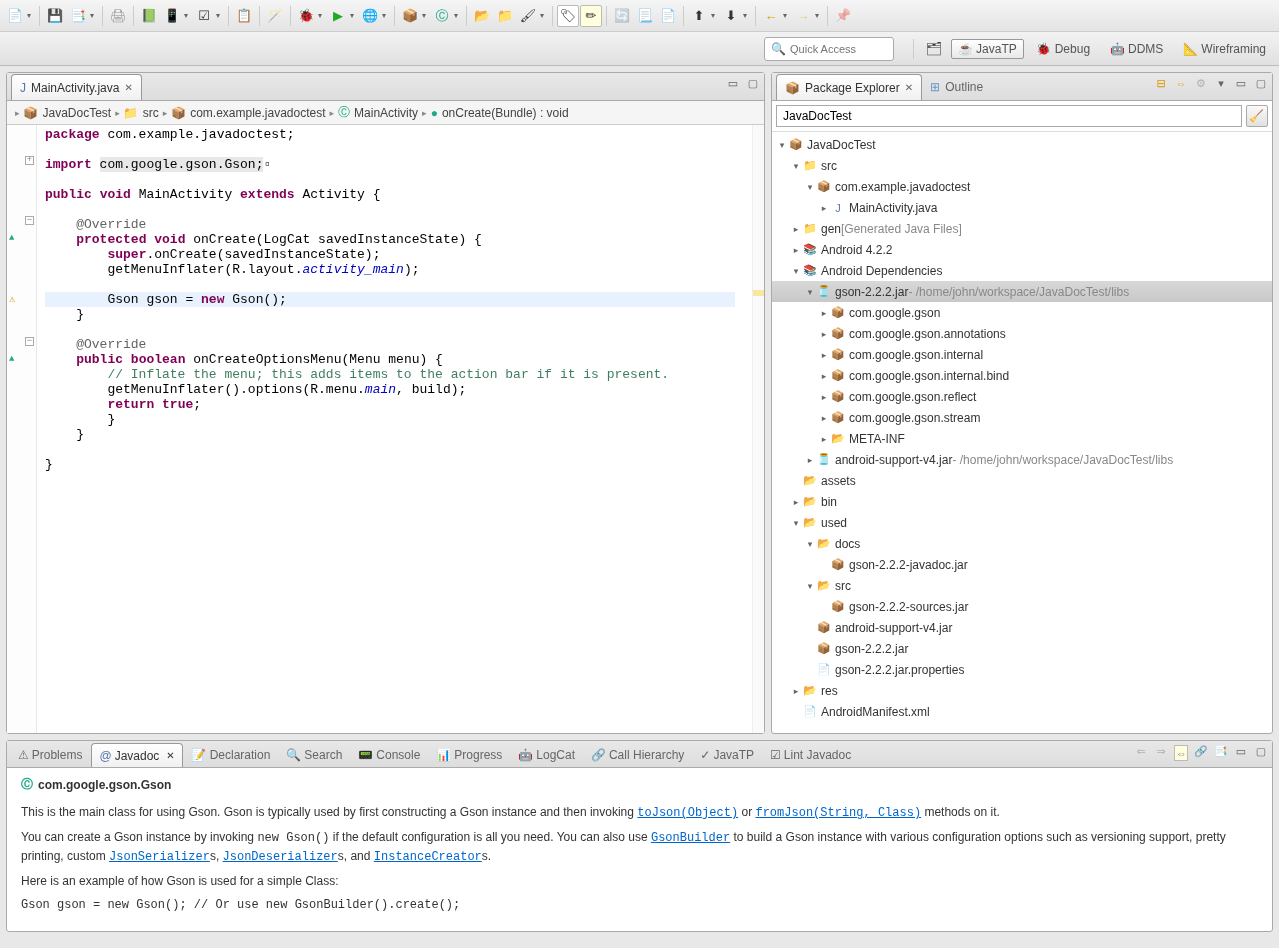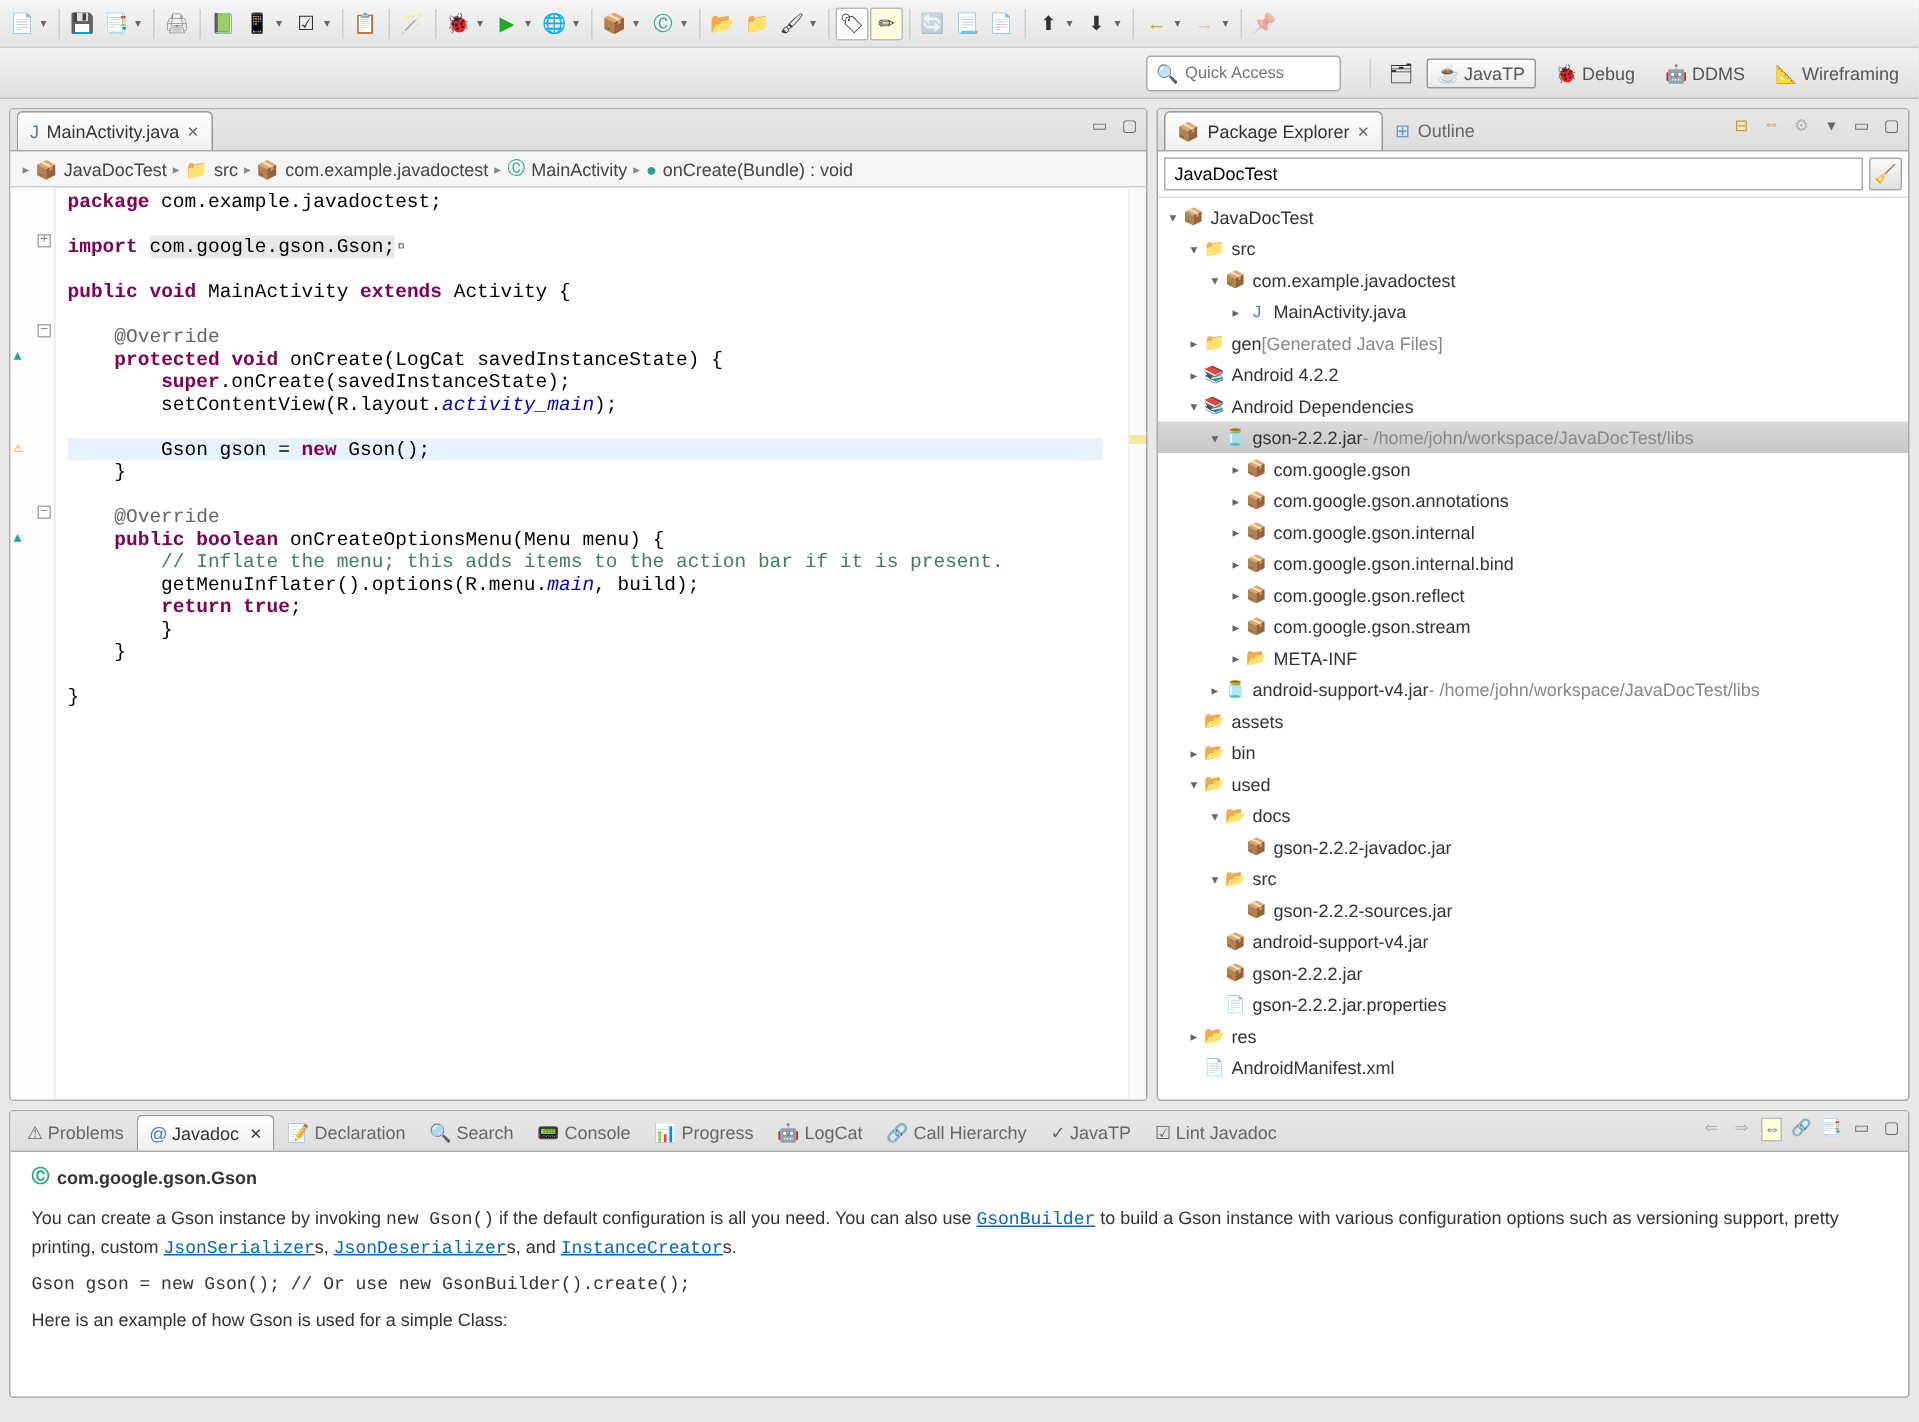--- a/index.html
+++ b/index.html
@@ -180,21 +180,21 @@
       </div>
       <div class="code"><span class="kw">package</span><span> com.example.javadoctest;</span>
 
 <span class="kw">import </span><span class="imp">com.google.gson.Gson;</span>▫
 
 <span class="kw">public</span><span> </span><span class="kw">void</span><span> MainActivity </span><span class="kw">extends</span><span> Activity {</span>
 
 <span style="color:#646464">    @Override</span>
 <span>    </span><span class="kw">protected</span><span> </span><span class="kw">void</span><span> onCreate(LogCat savedInstanceState) {</span>
 <span>        </span><span class="kw">super</span><span>.onCreate(savedInstanceState);</span>
-<span>        setContentView(R.layout.</span><span class="it">activity_main</span><span>);</span>
+<span>        getMenuInflater(R.layout.</span><span class="it">activity_main</span><span>);</span>
 
 <span class="hl"><span>        Gson gson = </span><span class="kw">new</span><span> Gson();</span></span>
 <span>    }</span>
 
 <span style="color:#646464">    @Override</span>
 <span>    </span><span class="kw">public</span><span> </span><span class="kw">boolean</span><span> onCreateOptionsMenu(Menu menu) {</span>
 <span class="cm">        // Inflate the menu; this adds items to the action bar if it is present.</span>
 <span>        getMenuInflater().options(R.menu.</span><span class="it">main</span><span>, build);</span>
 <span>        </span><span class="kw">return</span><span> </span><span class="kw">true</span><span>;</span>
 <span>        }</span>
@@ -432,17 +432,18 @@
       <span>📑</span>
       <span>▭</span>
       <span>▢</span>
     </div>
   </div>
   <div class="javadoc-body">
     <div class="title">
         <span style="color:#2a8">Ⓒ</span>
         <span>com.google.gson.Gson</span>
       </div>
+    <p><span>This is the main class for using Gson. Gson is typically used by first constructing a Gson instance and then invoking </span><a href="#">toJson(Object)</a><span> or </span><a href="#">fromJson(String, Class)</a><span> methods on it.</span></p>
     <p><span>You can create a Gson instance by invoking </span><code>new Gson()</code><span> if the default configuration is all you need. You can also use </span><a href="#">GsonBuilder</a><span> to build a Gson instance with various configuration options such as versioning support, pretty printing, custom </span><a href="#">JsonSerializer</a><span>s, </span><a href="#">JsonDeserializer</a><span>s, and </span><a href="#">InstanceCreator</a><span>s.</span></p>
+    <p>Here is an example of how Gson is used for a simple Class:</p>
     <p style="font-family:'Courier New',monospace"><span> Gson gson = new Gson(); // Or use new GsonBuilder().create();</span></p>
-    <p>Here is an example of how Gson is used for a simple Class:</p>
   </div>
 </div>
 
 </body></html>

